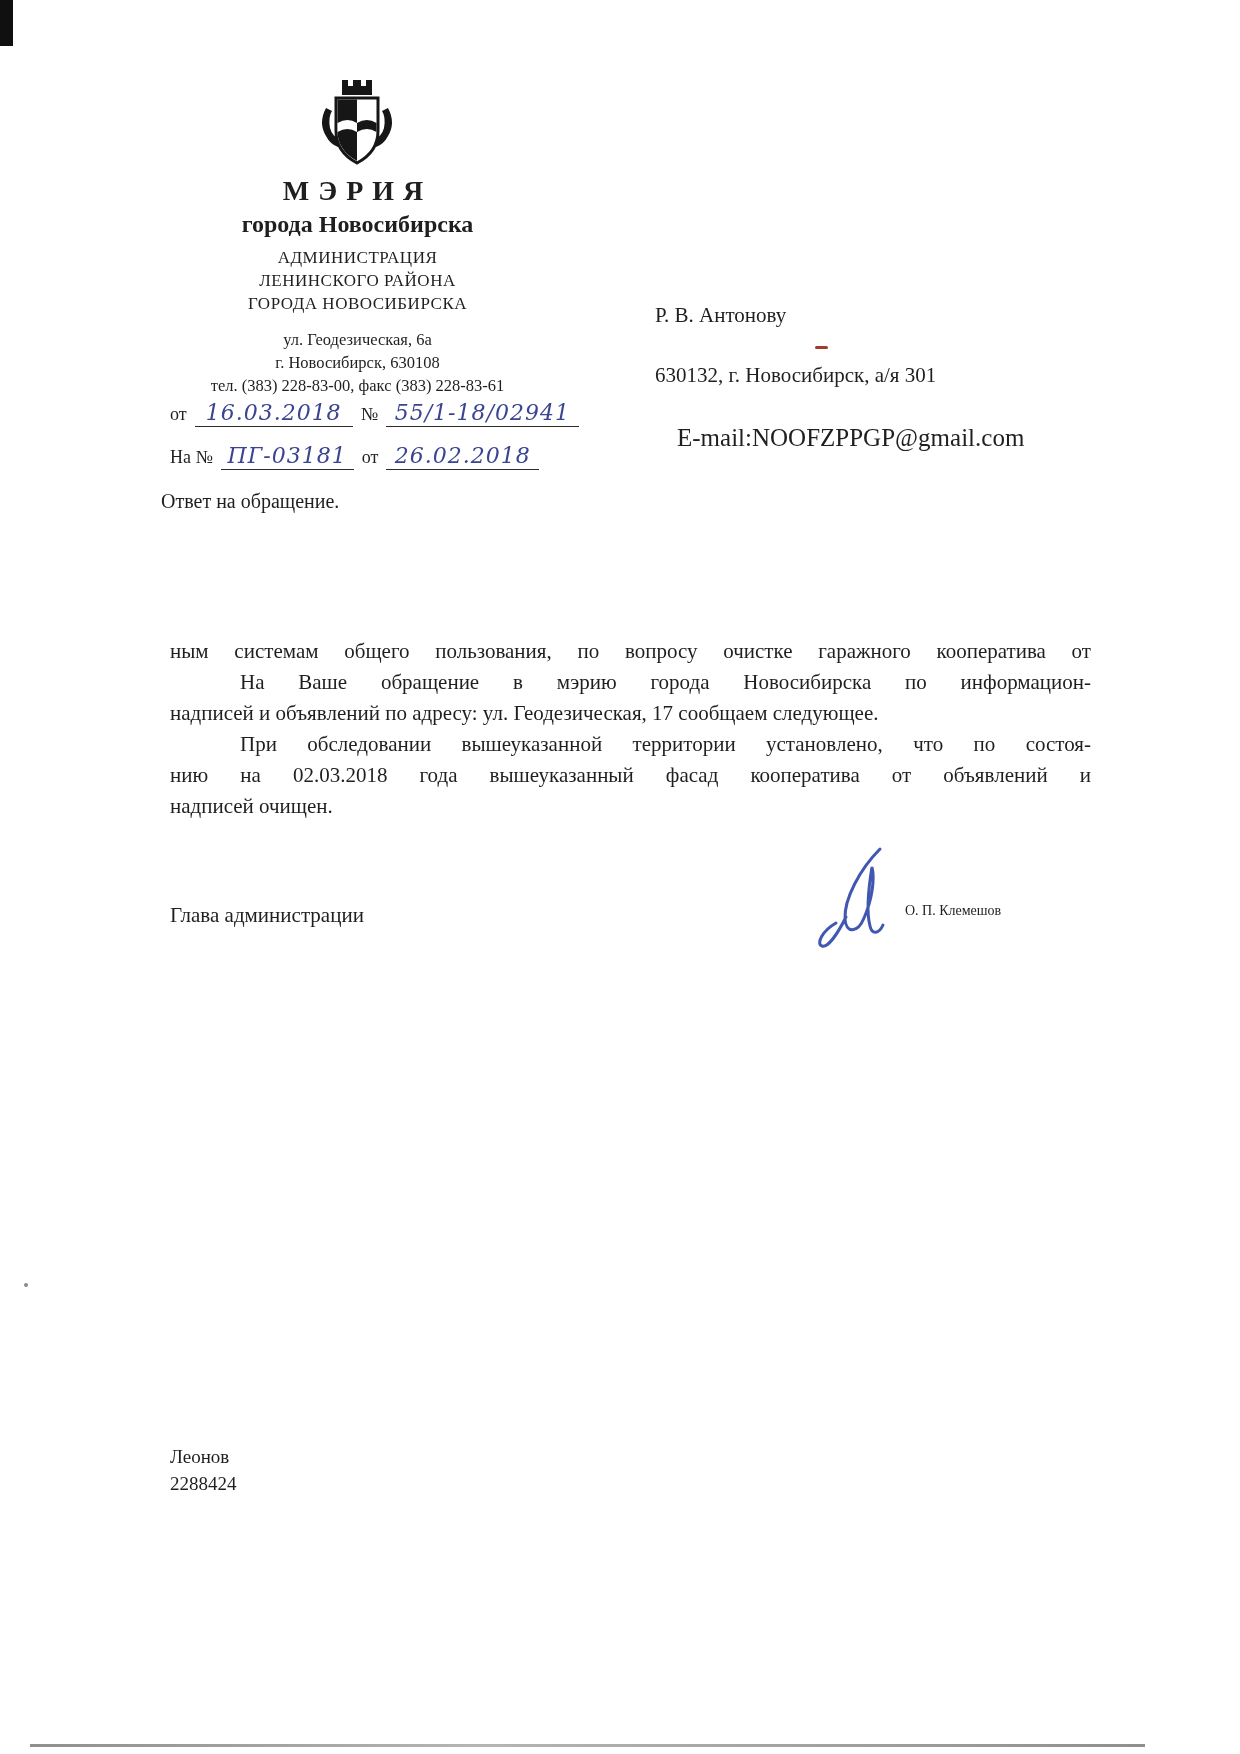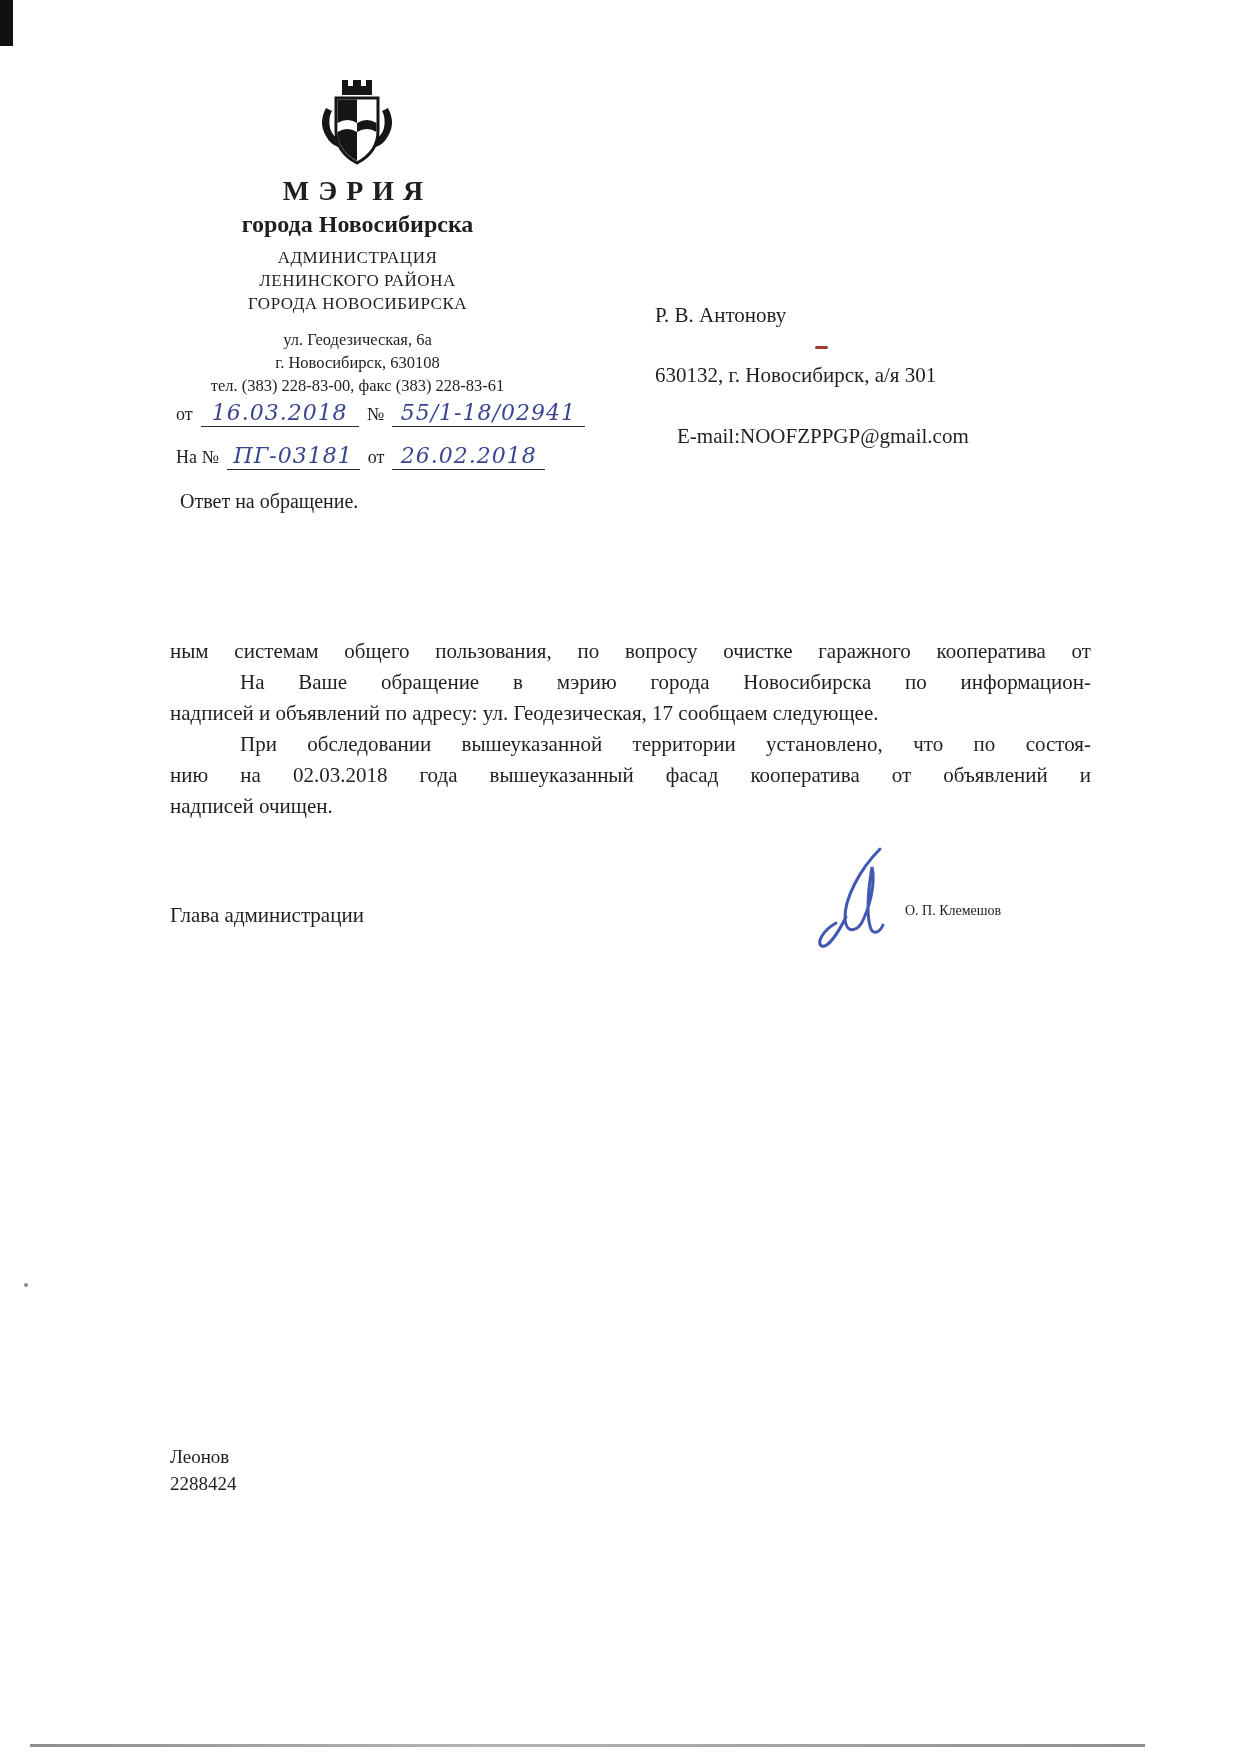--- a/index.html
+++ b/index.html
@@ -26,40 +26,40 @@
   
   .emblem{position:absolute;left:316px;top:78px;width:82px;height:92px;}
   .letterhead{position:absolute;left:160px;top:174px;width:395px;text-align:center;}
   .lh-title1{font-weight:bold;font-size:28px;letter-spacing:9px;line-height:34px;}
   .lh-title2{font-weight:bold;font-size:24px;line-height:32px;}
   .lh-org{font-size:17px;line-height:23px;letter-spacing:0.5px;margin-top:6px;}
   .lh-contact{font-size:16.5px;line-height:23px;margin-top:13px;}
 
   
   .ref-block{position:absolute;left:170px;top:400px;width:440px;font-size:18px;}
-  .ref-row{display:flex;align-items:baseline;margin-bottom:16px;white-space:nowrap;margin-left:6px;}
+  .ref-row{display:flex;align-items:baseline;margin-bottom:16px;white-space:nowrap;}
   .ref-label{font-size:18px;color:var(--ink);}
   .hw-slot{display:inline-block;border-bottom:1.6px solid #2b2b2b;text-align:center;margin:0 8px;padding:0 4px 1px 4px;}
   .handwritten{
     font-family:"DejaVu Serif", serif;
     font-style:italic;
     font-size:22px;
     color:var(--handwriting-ink);
     letter-spacing:1px;
   }
-  .subject{position:absolute;left:180px;top:490px;font-size:20px;}
+  .subject{position:absolute;left:161px;top:490px;font-size:20px;}
 
   
   .addressee{position:absolute;left:655px;top:148px;width:437px;font-size:21px;line-height:30px;}
   .addr-line{text-align:justify;}
   .addr-line.just{text-align:justify;text-align-last:justify;}
   .addr-name{position:absolute;left:655px;top:303px;font-size:21px;}
   .ink-dash{position:absolute;left:815px;top:346px;width:13px;height:3px;background:var(--dash-mark);border-radius:2px;}
   .addr-postal{position:absolute;left:655px;top:363px;font-size:21px;}
-  .addr-email{position:absolute;left:677px;top:424px;font-size:21px;}
+  .addr-email{position:absolute;left:677px;top:424px;font-size:25px;}
 
   
   .salutation{position:absolute;left:170px;top:578px;width:920px;text-align:center;font-size:21px;}
   .paragraph{position:absolute;left:170px;width:921px;font-size:21px;line-height:31px;}
   .p1{top:636px;}
   .p2{top:729px;}
   .body-line{text-align:left;}
   .body-line.just{text-align:justify;text-align-last:justify;}
   .body-line.indent{text-indent:70px;}
 

